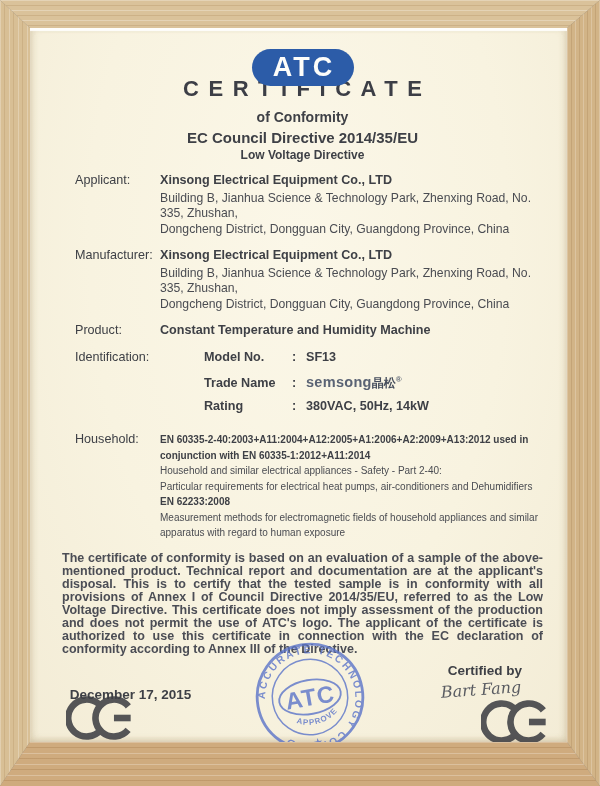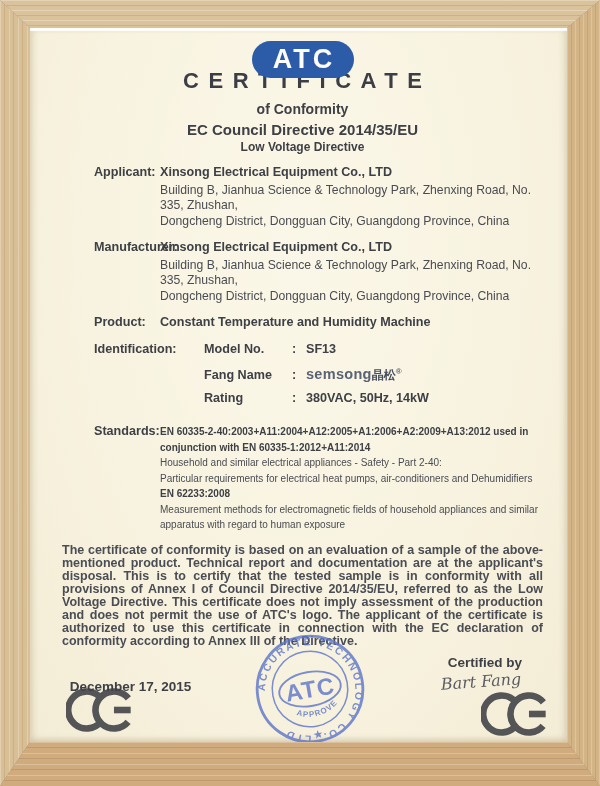--- a/index.html
+++ b/index.html
@@ -25,38 +25,38 @@
     background-image:repeating-linear-gradient(to bottom,rgba(255,255,255,.25) 0 1px,transparent 1px 5px,rgba(140,95,45,.22) 5px 6px,transparent 6px 11px);
     clip-path:polygon(0 100%,100% 100%,calc(100% - 33px) 0,30px 0);}
 
   
   .paper{position:absolute;z-index:2;left:30px;top:28px;right:33px;bottom:44px;
     background:radial-gradient(ellipse at 50% 30%,#fbf7e8 0%,#f8f3e0 55%,#f3ecd6 100%);
     box-shadow:inset 0 3px 1px rgba(255,255,255,.95),
                inset 0 -2px 7px rgba(140,110,60,.18),
                inset 3px 0 7px rgba(140,110,60,.12),
                inset -3px 0 7px rgba(140,110,60,.12);}
-  .content{position:relative;height:100%;padding:0 24px 0 32px;box-sizing:border-box;}
+  .content{position:relative;height:100%;padding:8px 24px 0 32px;box-sizing:border-box;}
 
   
   .hdr{text-align:center;}
   .logo-pill{position:relative;z-index:2;display:inline-block;margin-top:13px;
     background:#2c5ca8;color:#fdfdfa;border-radius:20px;width:102px;height:37px;line-height:37px;
     font-size:27px;font-weight:bold;letter-spacing:3px;text-indent:3px;}
   .big-title{position:relative;z-index:1;margin-top:-10px;font-size:22px;font-weight:bold;
     letter-spacing:9.5px;text-indent:9.5px;color:#3c3e46;}
   .sub1{margin-top:7px;font-size:14px;font-weight:bold;}
   .sub2{margin-top:4px;font-size:15px;font-weight:bold;}
   .sub3{margin-top:2px;font-size:12px;font-weight:bold;}
   .reg{margin-top:14px;font-size:16px;font-weight:bold;letter-spacing:.5px;}
 
   
   .grid{margin:11px 0 0 13px;display:grid;grid-template-columns:85px 1fr;row-gap:11px;
     font-size:12.6px;line-height:15.5px;}
-  .lbl{font-weight:bold;margin-left:19px;}
+  .lbl{font-weight:normal;}
   .company{font-weight:bold;margin-bottom:2px;}
   .addr{color:#4a4c52;font-size:12.2px;}
   .prodv{font-weight:bold;}
   .idrow{display:grid;grid-template-columns:88px 14px 1fr;margin-bottom:7px;font-weight:bold;align-items:baseline;margin-left:44px;}
   .brand{color:#5a6374;font-size:14.5px;font-weight:bold;letter-spacing:.3px;}
   .brand-cn{color:#454d5c;font-size:12px;}
   .brand-reg{font-size:8px;vertical-align:super;color:#5a6374;}
   .stdline{color:#4a4c52;font-size:10px;}
   .stdline.b{font-weight:bold;color:#3e4046;}
 
@@ -127,32 +127,32 @@
         <div class="prodv">Constant Temperature and Humidity Machine</div>
 
         <div class="lbl">Identification:</div>
         <div>
           <div class="idrow">
             <span>Model No.</span>
             <span>:</span>
             <span>SF13</span>
           </div>
           <div class="idrow">
-            <span>Fang Name</span>
+            <span>Trade Name</span>
             <span>:</span>
             <span><span class="brand">semsong</span><span class="brand-cn">晶松</span><span class="brand-reg">®</span></span>
           </div>
           <div class="idrow">
             <span>Rating</span>
             <span>:</span>
             <span>380VAC, 50Hz, 14kW</span>
           </div>
         </div>
 
-        <div class="lbl">Standards:</div>
+        <div class="lbl">Household:</div>
         <div>
           <div class="stdline b">EN 60335-2-40:2003+A11:2004+A12:2005+A1:2006+A2:2009+A13:2012 used in conjunction with EN 60335-1:2012+A11:2014</div>
           <div class="stdline">Household and similar electrical appliances - Safety - Part 2-40:</div>
           <div class="stdline">Particular requirements for electrical heat pumps, air-conditioners and Dehumidifiers</div>
           <div class="stdline b">EN 62233:2008</div>
           <div class="stdline">Measurement methods for electromagnetic fields of household appliances and similar apparatus with regard to human exposure</div>
         </div>
       </div>
 
       <div class="statement">The certificate of conformity is based on an evaluation of a sample of the above-mentioned product. Technical report and documentation are at the applicant's disposal. This is to certify that the tested sample is in conformity with all provisions of Annex I of Council Directive 2014/35/EU, referred to as the Low Voltage Directive. This certificate does not imply assessment of the production and does not permit the use of ATC's logo. The applicant of the certificate is authorized to use this certificate in connection with the EC declaration of conformity according to Annex III of the Directive.</div>

